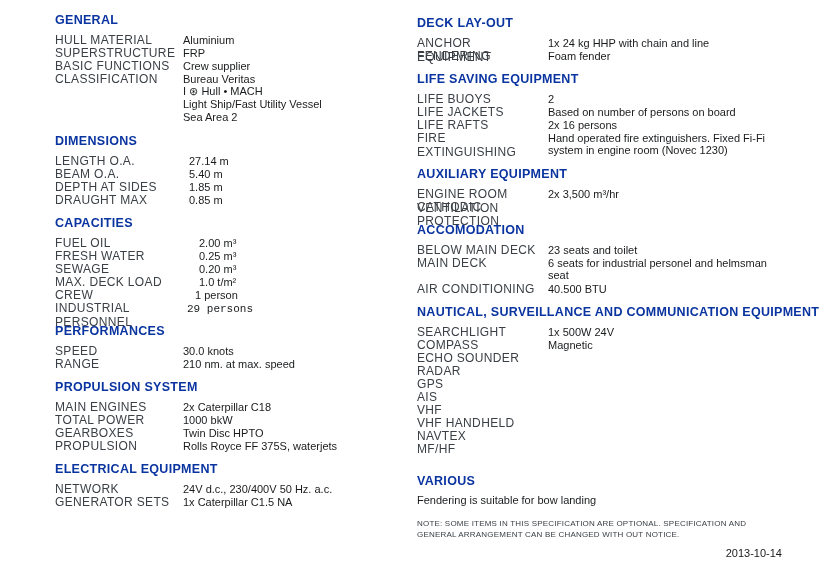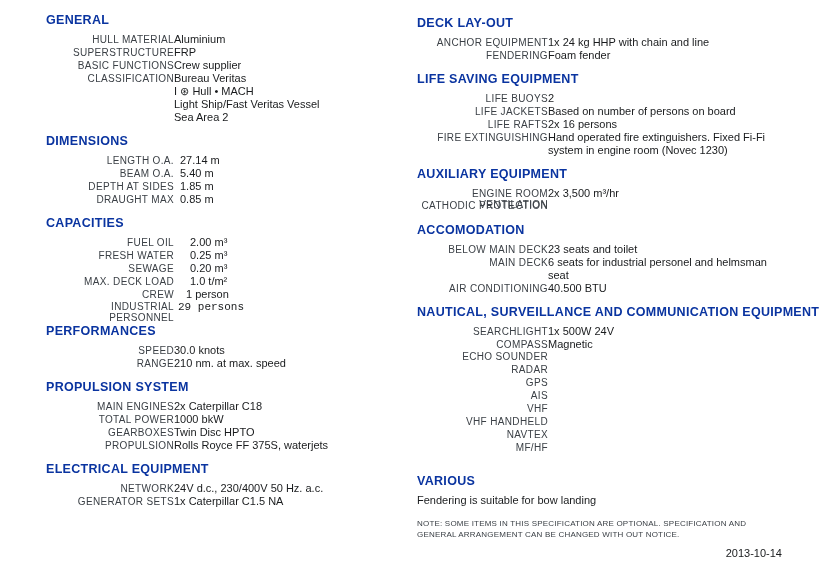--- a/index.html
+++ b/index.html
@@ -2,31 +2,31 @@
 <html><head>
 <meta charset="utf-8">
 <style>
   html,body{margin:0;padding:0;}
   body{
     width:830px;height:575px;background:#ffffff;overflow:hidden;
     font-family:"Liberation Sans",sans-serif;position:relative;
     -webkit-font-smoothing:antialiased;
   }
   .col{position:absolute;top:10px;}
-  .col-left{left:46px;width:338px;}
+  .col-left{left:55px;width:338px;}
   .col-right{left:417px;width:424px;}
   .sec-title{
     margin:11px 0 6px 0;font-size:12.5px;line-height:13px;font-weight:700;
     color:#0a34a0;letter-spacing:.3px;
   }
   .col-left section:first-child .sec-title{margin-top:4px;}
   .col-right section:first-child .sec-title{margin-top:7px;}
   .row{display:flex;align-items:baseline;height:13px;}
   .lbl{
-    flex:none;font-size:10px;color:#3b4046;letter-spacing:.35px;text-align:right;
+    flex:none;font-size:12px;color:#3b4046;letter-spacing:.35px;
   }
   .col-left .lbl{width:128px;}
   .col-right .lbl{width:131px;}
   .val{font-size:11px;color:#191b1d;white-space:nowrap;}
   .vi4 .val{padding-left:4px;font-family:Liberation Mono, monospace;}
   .vi6 .val{padding-left:6px;}
   .vi12 .val{padding-left:12px;}
   .vi16 .val{padding-left:16px;}
   .sec-various{margin-top:20px;}
   .various-text{font-size:11px;color:#191b1d;line-height:13px;}
@@ -61,21 +61,21 @@
     <div class="row">
         <span class="lbl">CLASSIFICATION</span>
         <span class="val">Bureau Veritas</span>
       </div>
     <div class="row">
         <span class="lbl"></span>
         <span class="val">I ⊛ Hull • MACH</span>
       </div>
     <div class="row">
         <span class="lbl"></span>
-        <span class="val">Light Ship/Fast Veritas Vessel</span>
+        <span class="val">Light Ship/Fast Utility Vessel</span>
       </div>
     <div class="row">
         <span class="lbl"></span>
         <span class="val">Sea Area 2</span>
       </div>
   </section>
 
   <section>
     <h2 class="sec-title">DIMENSIONS</h2>
     <div class="row vi6">

